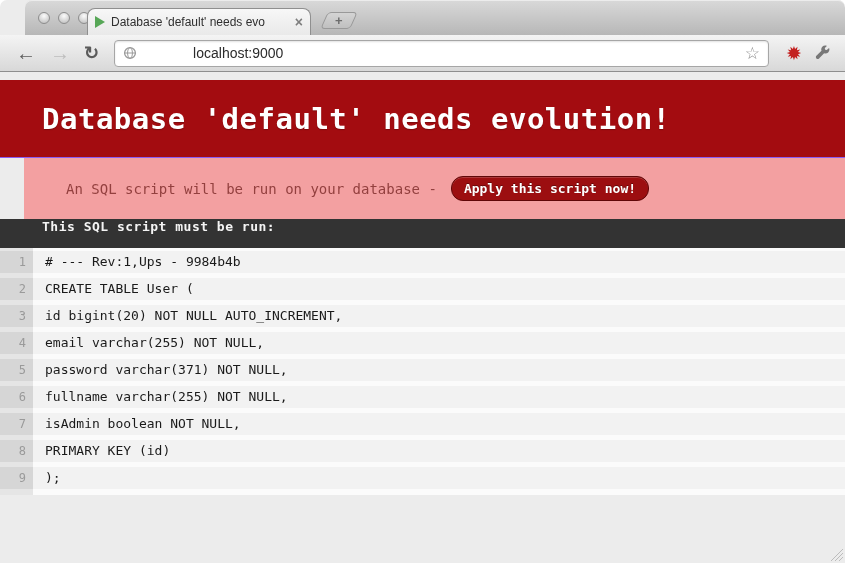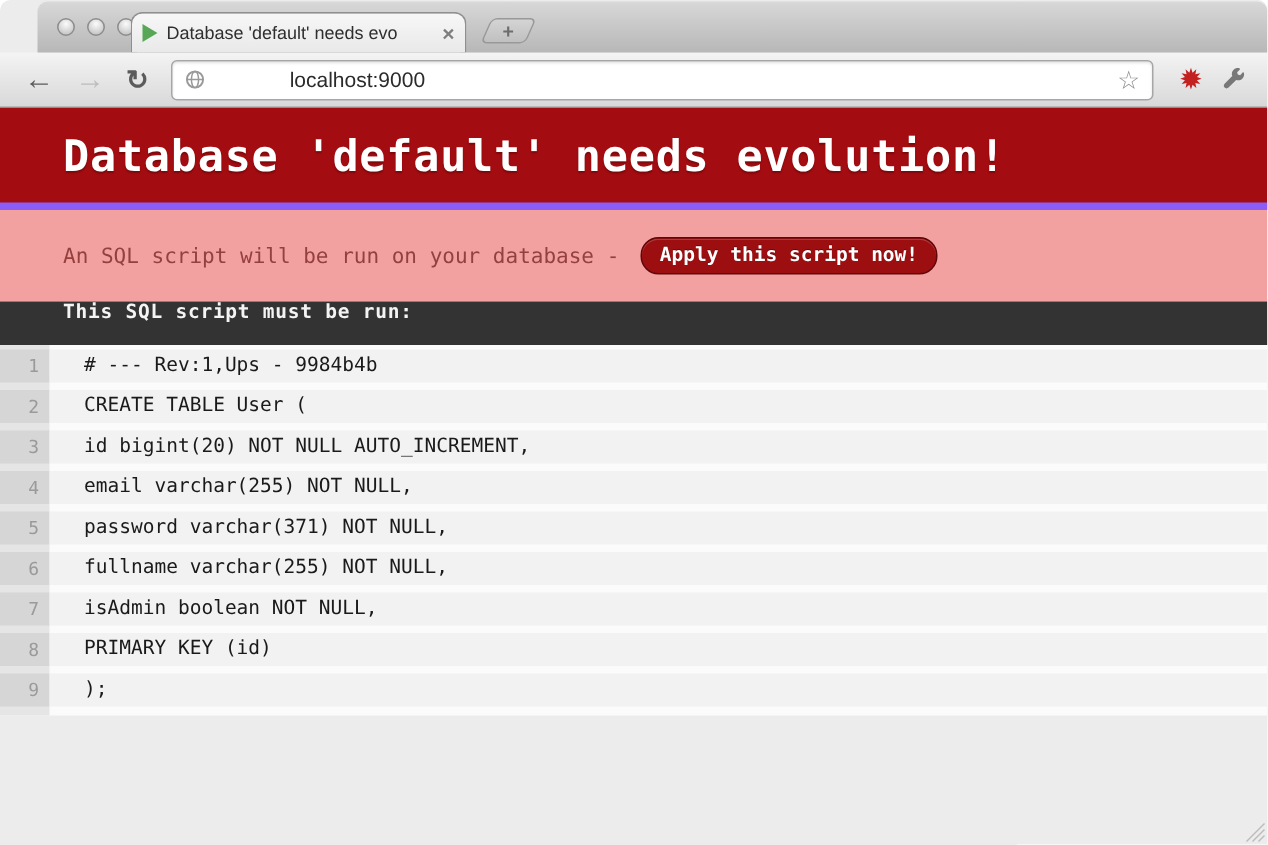--- a/index.html
+++ b/index.html
@@ -50,48 +50,48 @@
     display:flex;align-items:center;padding:0 8px;
     box-shadow:inset 0 1px 2px rgba(0,0,0,.12);
   }
   .globe{margin-right:8px;display:flex;}
   .url{font-size:14px;color:#2b2b2b;padding-left:48px;}
   .star-btn{margin-left:auto;color:#8f8f8f;font-size:17px;line-height:1;cursor:default;}
   .ext-btn{font-size:19px;color:#c32120;margin:0 7px;line-height:1;cursor:default;}
   .wrench-btn{margin:0 5px;display:flex;cursor:default;}
   
   .hero{
-    height:68px;box-sizing:border-box;display:flex;align-items:center;
-    background:var(--header-red,#a30c10);border-bottom:5px solid #8b5cf6;
+    height:78px;box-sizing:border-box;display:flex;align-items:center;
+    background:var(--header-red,#a30c10);border-bottom:1px solid #8b5cf6;margin-top:8px;
   }
   .hero h1{margin:0 0 0 42px;font:bold 29px "DejaVu Sans Mono",monospace;
     color:#fff;letter-spacing:.5px;text-shadow:0 1px 1px rgba(0,0,0,.25);}
   .banner{
     height:61px;box-sizing:border-box;display:flex;align-items:center;padding-left:42px;
     background:var(--banner-pink,#f3a0a1);
-    font:14px "DejaVu Sans Mono",monospace;color:var(--banner-text-red,#93403f);
+    font:14px "DejaVu Sans Mono",monospace;color:var(--banner-text-red,#93403f);margin-left:24px;
   }
   .apply-btn{
     margin-left:14px;font:bold 13px "DejaVu Sans Mono",monospace;color:#fff;
     background:var(--button-red,#9c0e10);border:1px solid var(--button-border,#5f0708);
     border-radius:12px;padding:4px 12px;cursor:default;
     text-shadow:0 -1px 0 rgba(0,0,0,.35);box-shadow:inset 0 1px 0 rgba(255,255,255,.18);
   }
   .script-bar{
     height:29px;box-sizing:border-box;display:flex;padding-left:42px;
     background:var(--script-bar,#333);color:#f4f4f4;
     font:bold 13px "DejaVu Sans Mono",monospace;letter-spacing:.5px;
   }
   .code-area{position:relative;background:#fbfbfb;padding:3px 0 1px;}
   .code-area::before{content:"";position:absolute;left:0;top:0;bottom:0;width:33px;background:#e5e5e5;}
   .row{display:flex;height:22px;margin-bottom:5px;position:relative;}
   .gutter{width:33px;box-sizing:border-box;background:#d6d6d6;color:#9a9a9a;
     font:12px "DejaVu Sans Mono",monospace;text-align:right;padding-right:7px;line-height:22px;}
   .codecell{flex:1;background:#f2f2f2;font:13px "DejaVu Sans Mono",monospace;color:#1a1a1a;
-    padding-left:23px;line-height:22px;white-space:pre;}
+    padding-left:12px;line-height:22px;white-space:pre;}
   .resize-grip{position:absolute;right:1px;bottom:1px;width:16px;height:16px;cursor:nwse-resize;}
 </style>
 </head>
 <body>
 
 <div class="window">
 
   <div class="tab-strip">
     <div class="traffic">
       <span class="light"></span>

